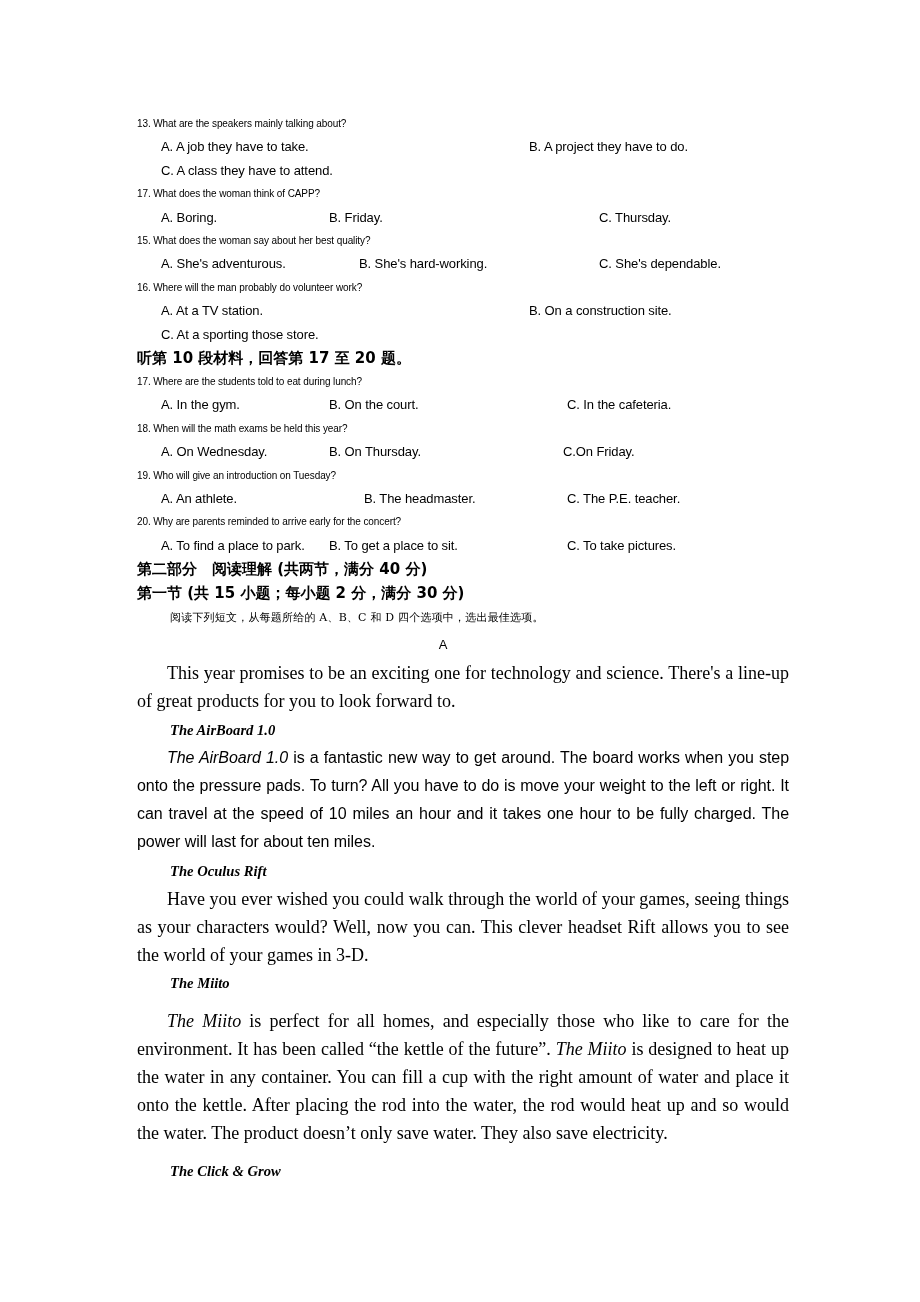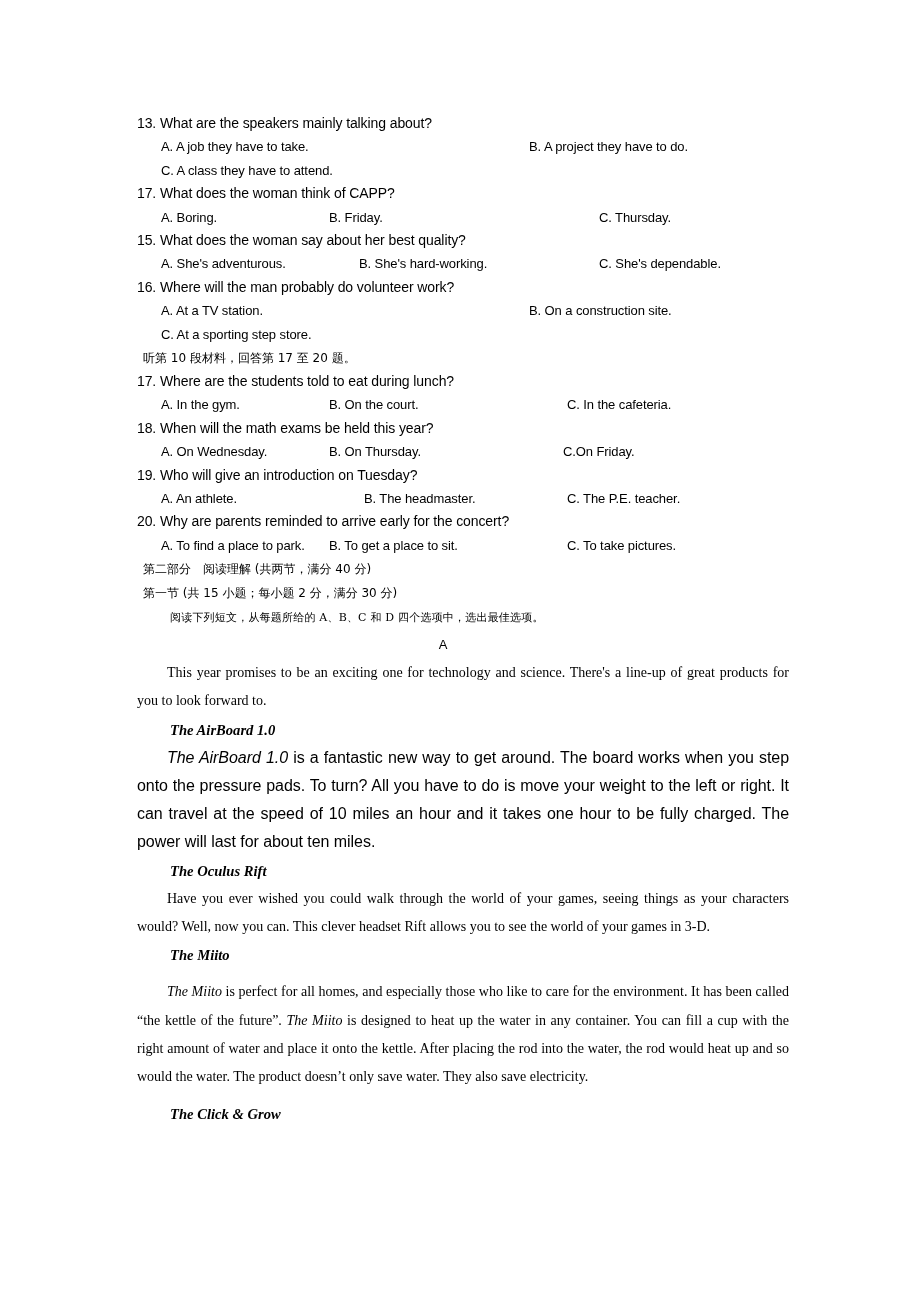--- a/index.html
+++ b/index.html
@@ -26,21 +26,21 @@
     position: absolute;
     left: 137px;
     top: 112px;
     width: 652px;
   }
 
   
   .q-block { font-family: "Liberation Sans", sans-serif; }
 
   .q-stem {
-    font-size: 14px;
+    font-size: 10px;
     line-height: 23.4px;
     white-space: nowrap;
     letter-spacing: -0.1px;
   }
   .opt-row {
     position: relative;
     height: 23.4px;
     line-height: 23.4px;
     font-size: 13px;
     letter-spacing: -0.1px;
@@ -62,26 +62,25 @@
   
   .nudge-b-3 { left: 227px; }
   .nudge-c-1 { left: 426px; }
   .nudge-c-2 { left: 462px; }
   .nudge-c-3 { left: 430px; }
   .nudge-b-2 { left: 192px; }
 
   
   .cn-head-sans {
     font-family: "DejaVu Sans", "Liberation Sans", sans-serif;
-    font-weight: normal;
-    font-size: 12px;
+    font-weight: bold;
+    font-size: 15px;
     line-height: 24px;
     white-space: nowrap;
     letter-spacing: 0px;
-    margin-left: 6px;
   }
 
   
   .cn-instr-serif {
     font-family: "DejaVu Serif", "Liberation Serif", serif;
     font-size: 11px;
     line-height: 26px;
     white-space: nowrap;
     padding-left: 33px;
     letter-spacing: 0.2px;
@@ -90,21 +89,21 @@
   
   .passage-label {
     text-align: center;
     font-family: "Liberation Sans", sans-serif;
     font-size: 13px;
     line-height: 28px;
     padding-right: 40px;
   }
   .p-serif {
     font-family: "Liberation Serif", "DejaVu Serif", serif;
-    font-size: 14px;
+    font-size: 18px;
     line-height: 28.2px;
     text-align: justify;
     text-justify: inter-word;
     text-indent: 30px;
     margin: 0;
   }
   .p-sans {
     font-family: "Liberation Sans", sans-serif;
     font-size: 16px;
     line-height: 28.2px;
@@ -164,21 +163,21 @@
         </div>
       </div>
 
       <div>
         <div class="q-stem">16. Where will the man probably do volunteer work?</div>
         <div class="opt-row">
           <span class="opt c2-a">A. At a TV station.</span>
           <span class="opt c2-b">B. On a construction site.</span>
         </div>
         <div class="opt-row">
-          <span class="opt c1-a">C. At a sporting step store.</span>
+          <span class="opt c1-a">C. At a sporting those store.</span>
         </div>
       </div>
 
       <div class="cn-head-sans">听第 10 段材料，回答第 17 至 20 题。</div>
 
       <div>
         <div class="q-stem">17. Where are the students told to eat during lunch?</div>
         <div class="opt-row">
           <span class="opt c3-a">A. In the gym.</span>
           <span class="opt nudge-b-2">B. On the court.</span>

